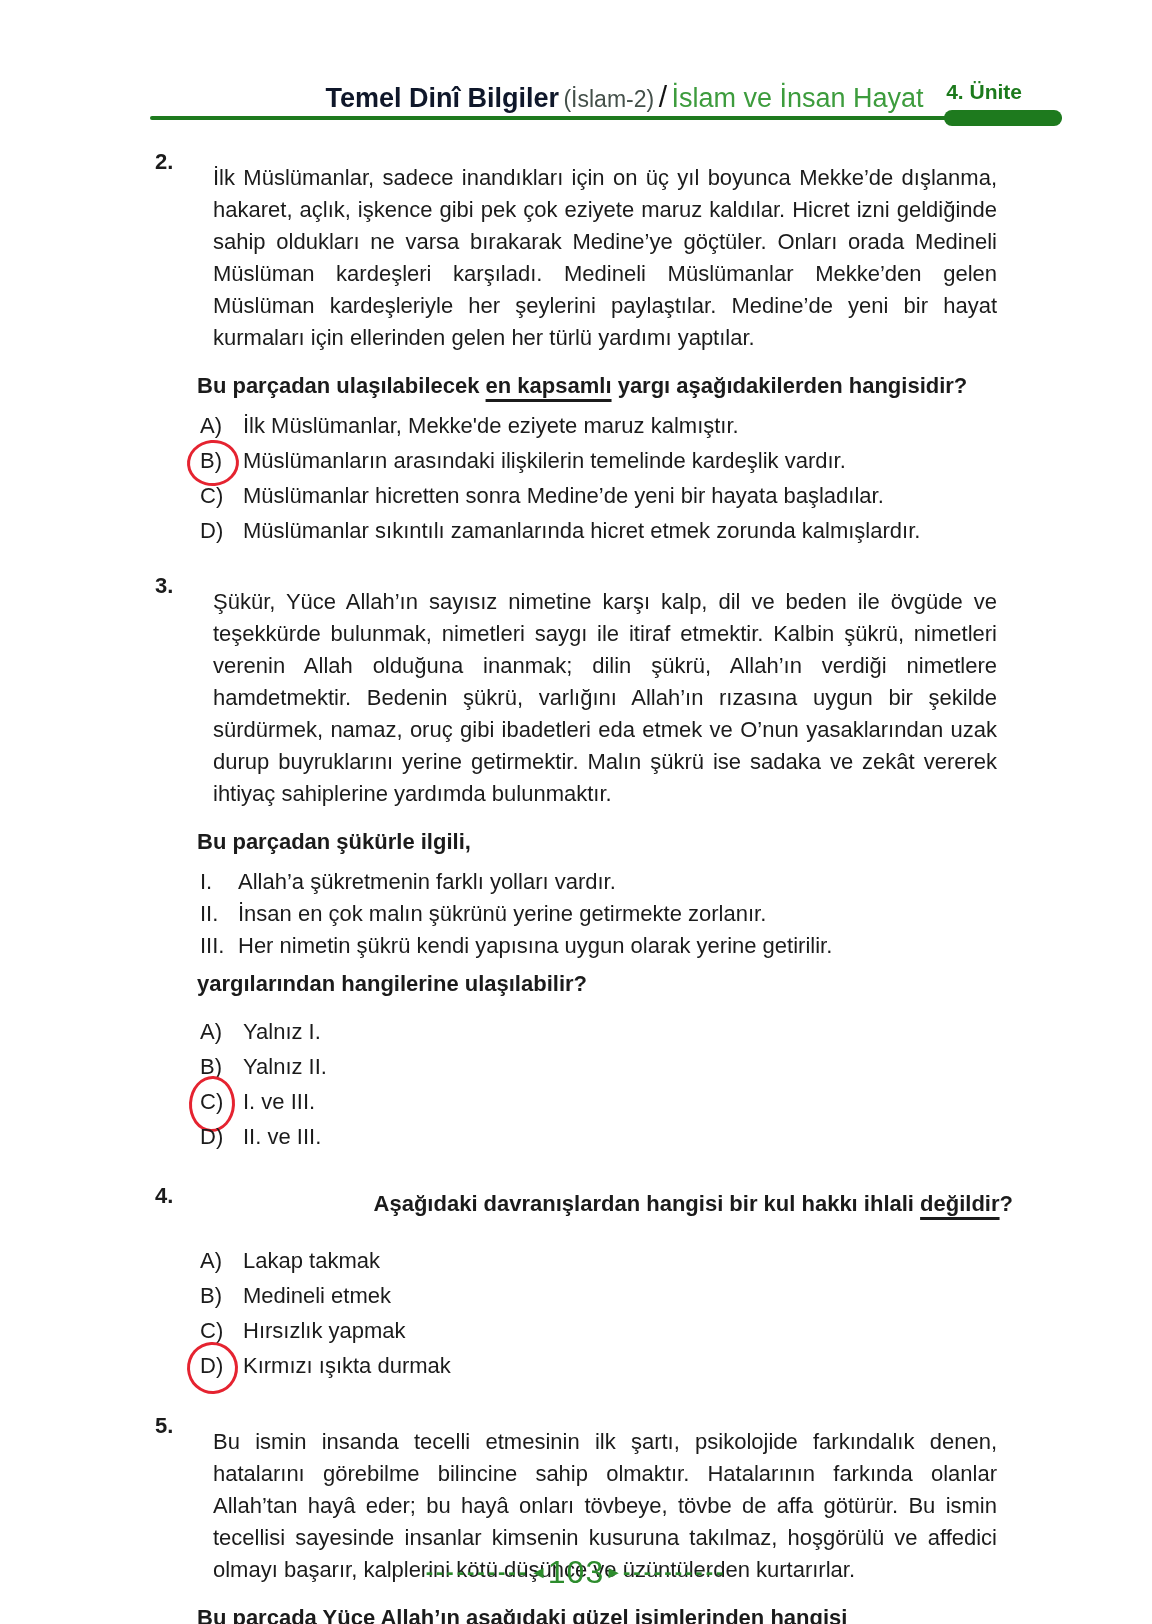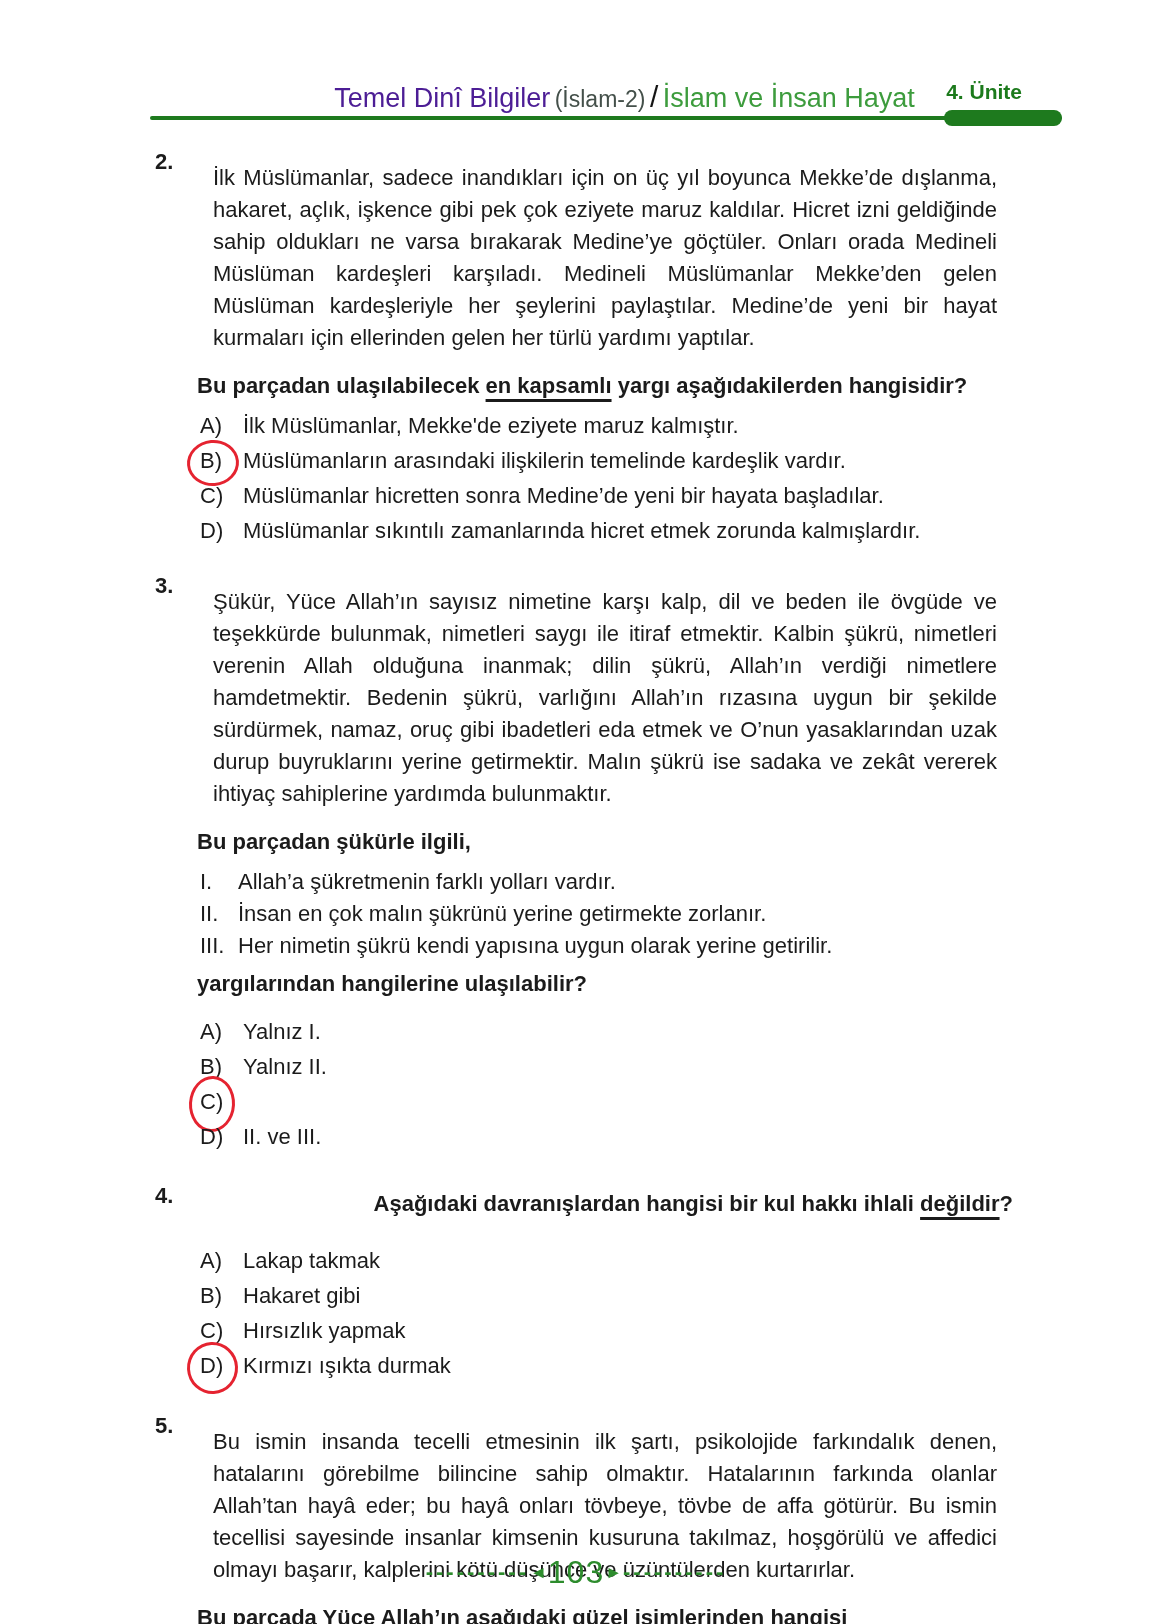--- a/index.html
+++ b/index.html
@@ -6,21 +6,21 @@
   body {
     width:1152px; height:1624px; position:relative; overflow:hidden;
     font-family:"Liberation Sans", sans-serif;
     color:#1b1b1b;
   }
   
   .header-row {
     position:absolute; top:80px; left:150px; width:912px;
     text-align:center; white-space:nowrap;
   }
-  .t-black { font-size:27px; font-weight:400; color:#4c1d95;margin-left:37px; }
+  .t-black { font-size:27px; font-weight:700; color:#0f172a;margin-left:37px; }
   .t-gray  { font-size:23px; font-weight:500; color:#44504a; }
   .t-slash { font-size:30px; font-weight:500; color:#141414; }
   .t-green { font-size:27px; font-weight:500; color:#3d9c3d; }
   .unit {
     position:absolute; top:80px; right:130px;
     font-size:21px; font-weight:700; color:#1c7a1c;
   }
   .rule {
     position:absolute; top:116px; left:150px; width:912px; height:4px;
     background:#1e7a1e; border-radius:2px;
@@ -145,41 +145,42 @@
         <div class="option">
           <span class="olett"><span>A)</span></span>
           <span class="otext">Yalnız I.</span>
         </div>
         <div class="option">
           <span class="olett"><span>B)</span></span>
           <span class="otext">Yalnız II.</span>
         </div>
         <div class="option">
           <span class="olett"><span class="circle c-q3"></span><span>C)</span></span>
+          <span class="otext">I. ve III.</span>
         </div>
         <div class="option">
           <span class="olett"><span>D)</span></span>
           <span class="otext">II. ve III.</span>
         </div>
       </div>
     </div>
   </section>
 
   <section class="question q4">
     <div class="qnum">4.</div>
     <div class="qbody">
       <div class="stem"><span>Aşağıdaki davranışlardan hangisi bir kul hakkı ihlali </span><span class="u">değildir</span><span>?</span></div>
       <div class="options">
         <div class="option">
           <span class="olett"><span>A)</span></span>
           <span class="otext">Lakap takmak</span>
         </div>
         <div class="option">
           <span class="olett"><span>B)</span></span>
-          <span class="otext">Hakaret gibi</span>
+          <span class="otext">Medineli etmek</span>
         </div>
         <div class="option">
           <span class="olett"><span>C)</span></span>
           <span class="otext">Hırsızlık yapmak</span>
         </div>
         <div class="option">
           <span class="olett"><span class="circle c-q4"></span><span>D)</span></span>
           <span class="otext">Kırmızı ışıkta durmak</span>
         </div>
       </div>

